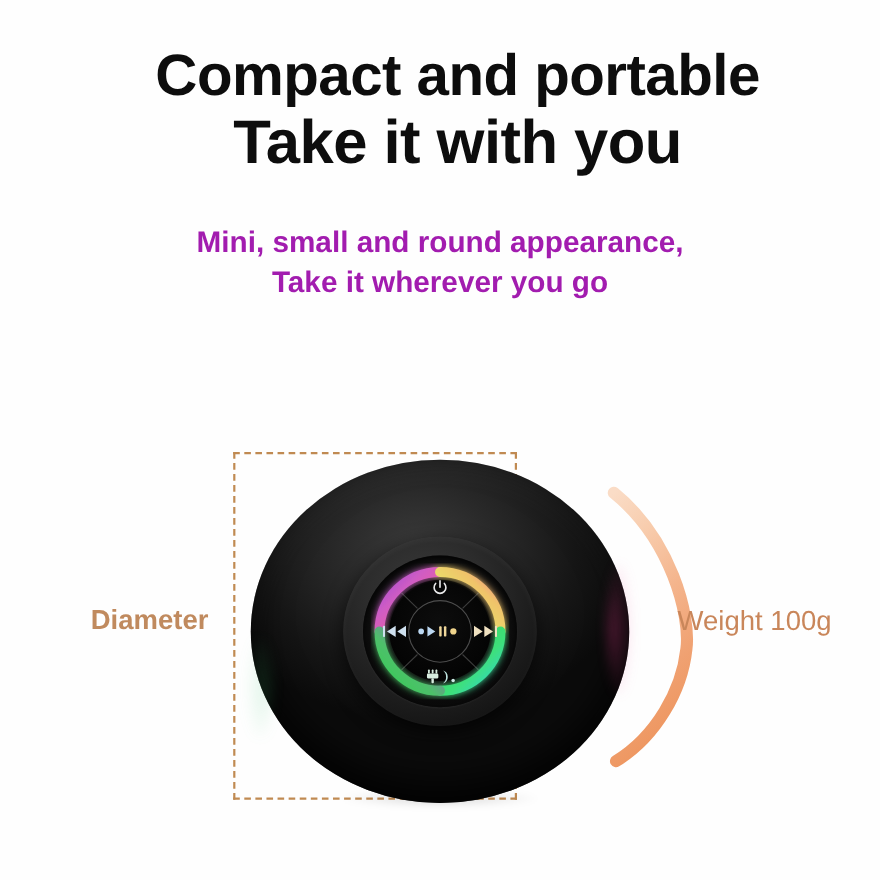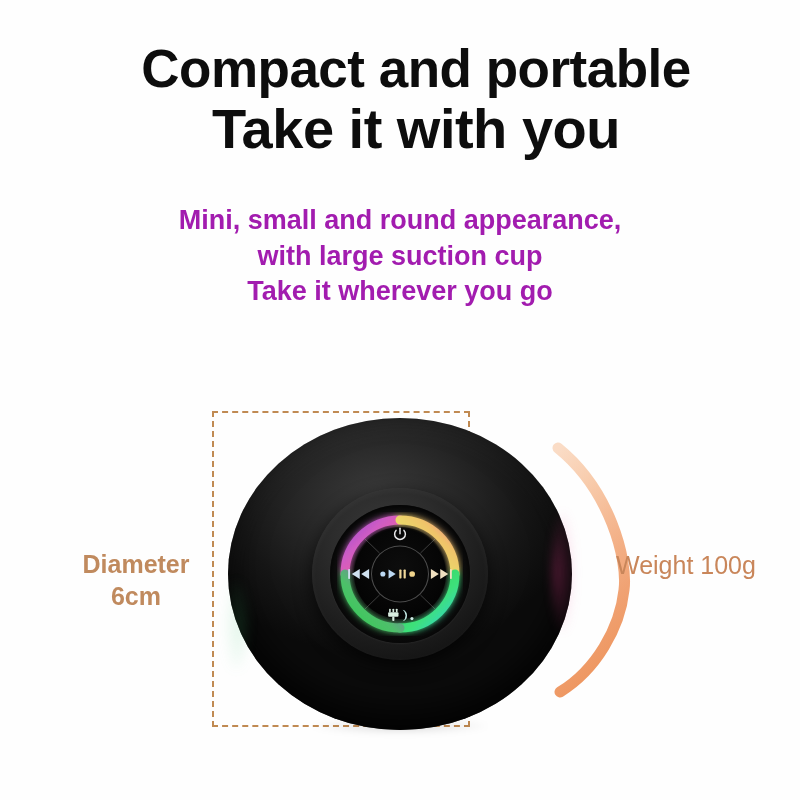--- a/index.html
+++ b/index.html
@@ -283,21 +283,20 @@
 
 <div id="stage">
 
   <div class="headline-block">
     <span class="headline-1">Compact and portable</span>
     <span class="headline-2">Take it with you</span>
   </div>
 
   <div class="subhead-block">
     <span class="subhead-line">Mini, small and round appearance,</span>
-    <span class="subhead-line">with large suction cup</span>
     <span class="subhead-line">Take it wherever you go</span>
   </div>
 
   <svg class="weight-arc" viewBox="0 0 90 260">
     <defs>
       <linearGradient id="arcGrad" x1="0" y1="0" x2="0.25" y2="1">
         <stop offset="0%" stop-color="#fadcc6"></stop>
         <stop offset="22%" stop-color="#f8cdae"></stop>
         <stop offset="52%" stop-color="#f4b48c"></stop>
         <stop offset="78%" stop-color="#f0a273"></stop>
@@ -434,18 +433,17 @@
         </div>
 
       </div>
     </div>
   </div>
 
   <div class="dimension-box"></div>
 
   <div class="diameter-label">
     <span>Diameter</span>
-    <span>6cm</span>
   </div>
 
   <div class="weight-label">Weight 100g</div>
 
 </div>
 
 </body></html>

